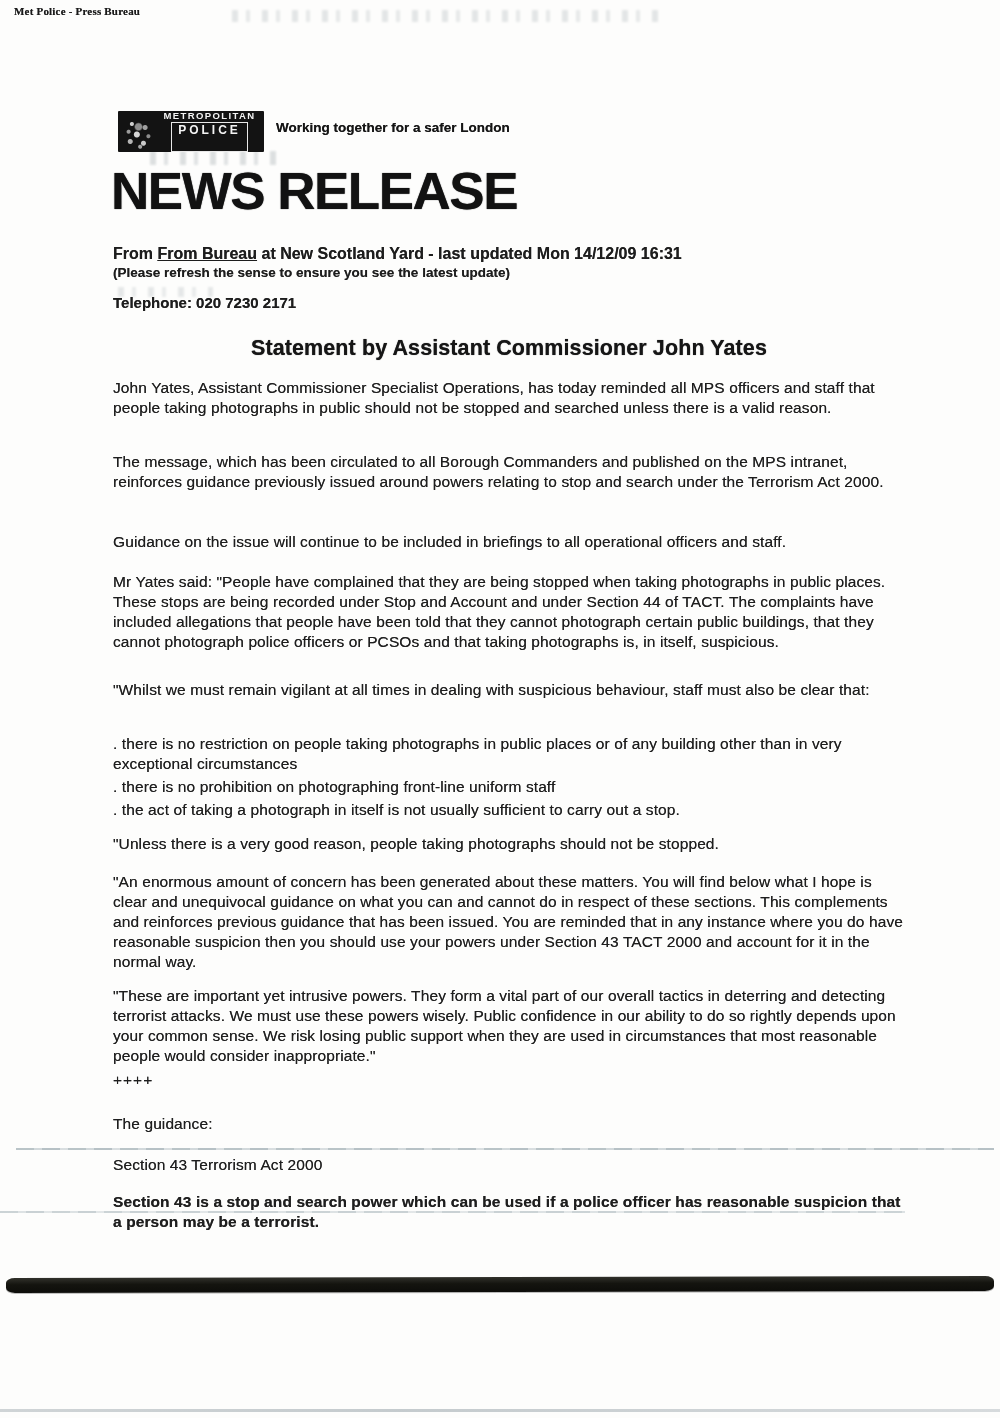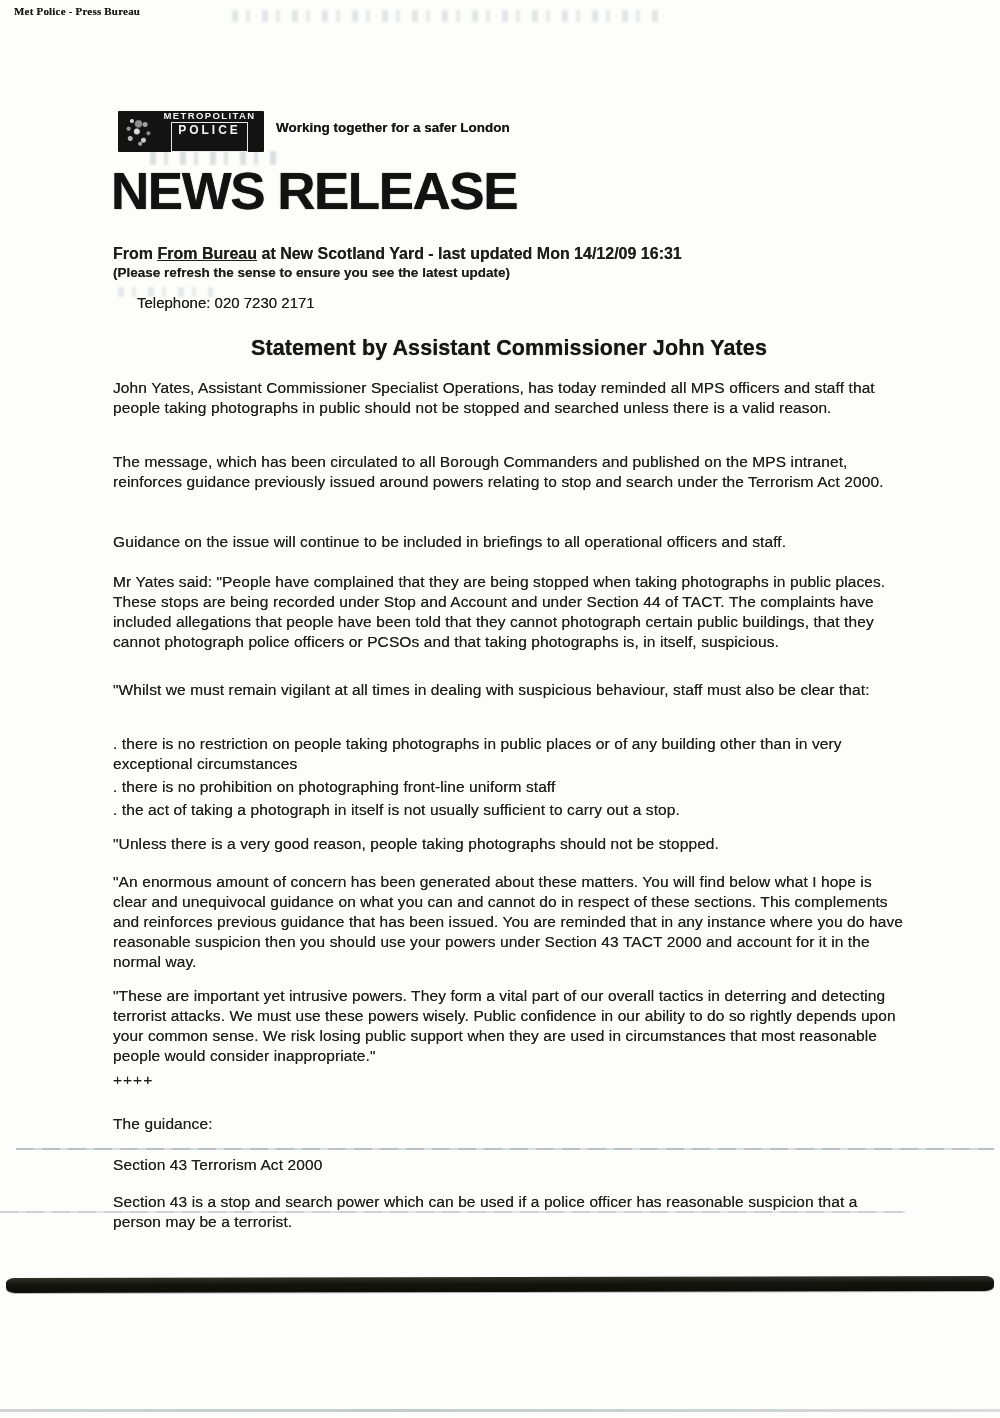--- a/index.html
+++ b/index.html
@@ -25,21 +25,21 @@
     background:repeating-linear-gradient(90deg,#8a959b 0 6px, transparent 6px 14px, #9aa4aa 14px 18px, transparent 18px 30px);
   }
   .smudge-top { left:232px; top:10px; width:430px; height:12px; }
   .smudge-logo { left:150px; top:151px; width:130px; height:14px; opacity:0.28; }
   .smudge-meta { left:118px; top:287px; width:95px; height:10px; opacity:0.2; }
 
   
   .logo-row { position:absolute; left:118px; top:111px; display:flex; align-items:flex-start; }
   .logo-box {
     width:146px; height:41px; background:#131313;
-    display:flex; align-items:center; box-sizing:border-box; padding-left:4px;
+    display:flex; align-items:flex-end; box-sizing:border-box; padding-left:4px;
     border-radius:1px;
   }
   .badge {
     width:33px; height:35px; margin-right:3px; border-radius:3px;
     background:
       radial-gradient(circle at 30% 20%, #cfcfcf 1.5px, transparent 2.5px),
       radial-gradient(circle at 70% 30%, #9f9f9f 2px, transparent 3px),
       radial-gradient(circle at 45% 50%, #d8d8d8 2.5px, transparent 3.5px),
       radial-gradient(circle at 25% 70%, #b5b5b5 2px, transparent 3px),
       radial-gradient(circle at 65% 75%, #c9c9c9 2px, transparent 3px),
@@ -69,21 +69,21 @@
     font-size:53px; font-weight:bold; letter-spacing:-1.5px;
     color:#121212; text-shadow:0 0 1px rgba(0,0,0,0.85);
     transform:scaleY(0.98);
   }
 
   
   .meta { position:absolute; left:113px; top:245px; }
   .meta-from { font-size:16px; font-weight:bold; text-shadow:0 0 0.6px rgba(0,0,0,0.7); }
   .meta-from .u { text-decoration:underline; }
   .meta-refresh { font-size:13.5px; font-weight:bold; margin-top:2px; text-shadow:0 0 0.5px rgba(0,0,0,0.6); }
-  .meta-phone { font-size:15px; font-weight:normal; margin-top:14px; text-shadow:0 0 0.6px rgba(0,0,0,0.7);margin-left:24px; }
+  .meta-phone { font-size:15px; font-weight:bold; margin-top:14px; text-shadow:0 0 0.6px rgba(0,0,0,0.7); }
 
   
   .headline {
     position:absolute; left:113px; top:336px; width:792px;
     text-align:center; font-size:21.5px; font-weight:bold; color:#161616;
     text-shadow:0 0 0.8px rgba(0,0,0,0.8);
     letter-spacing:0.1px;
   }
   .body-text {
     position:absolute; left:113px; width:796px;
@@ -97,21 +97,21 @@
   .p4 { top:572px; }
   .p5 { top:680px; }
   .bullets { top:734px; }
   .bullet-item { margin-bottom:3px; }
   .p6 { top:834px; }
   .p7 { top:872px; }
   .p8 { top:986px; }
   .plus-marks { top:1070px; letter-spacing:1px; }
   .guidance-label { top:1114px; }
   .section-heading { top:1155px; }
-  .section-body { top:1192px; }
+  .section-body { top:1192px;font-weight:bold; }
 
   
   .rule {
     position:absolute; height:2px; opacity:0.75;
     background:repeating-linear-gradient(90deg,#a3b1b6 0 18px, #c3ccd0 18px 26px, #9fadb3 26px 44px, #cdd4d7 44px 52px);
   }
   .rule-1 { left:16px; top:1148px; width:978px; }
   .rule-2 { left:0px; top:1211px; width:905px; opacity:0.55; }
   .rule-bottom { left:0px; top:1409px; width:1000px; height:3px; opacity:0.8;
     background:linear-gradient(90deg,#c4cacd,#b6bec2 40%,#cdd2d5); }

